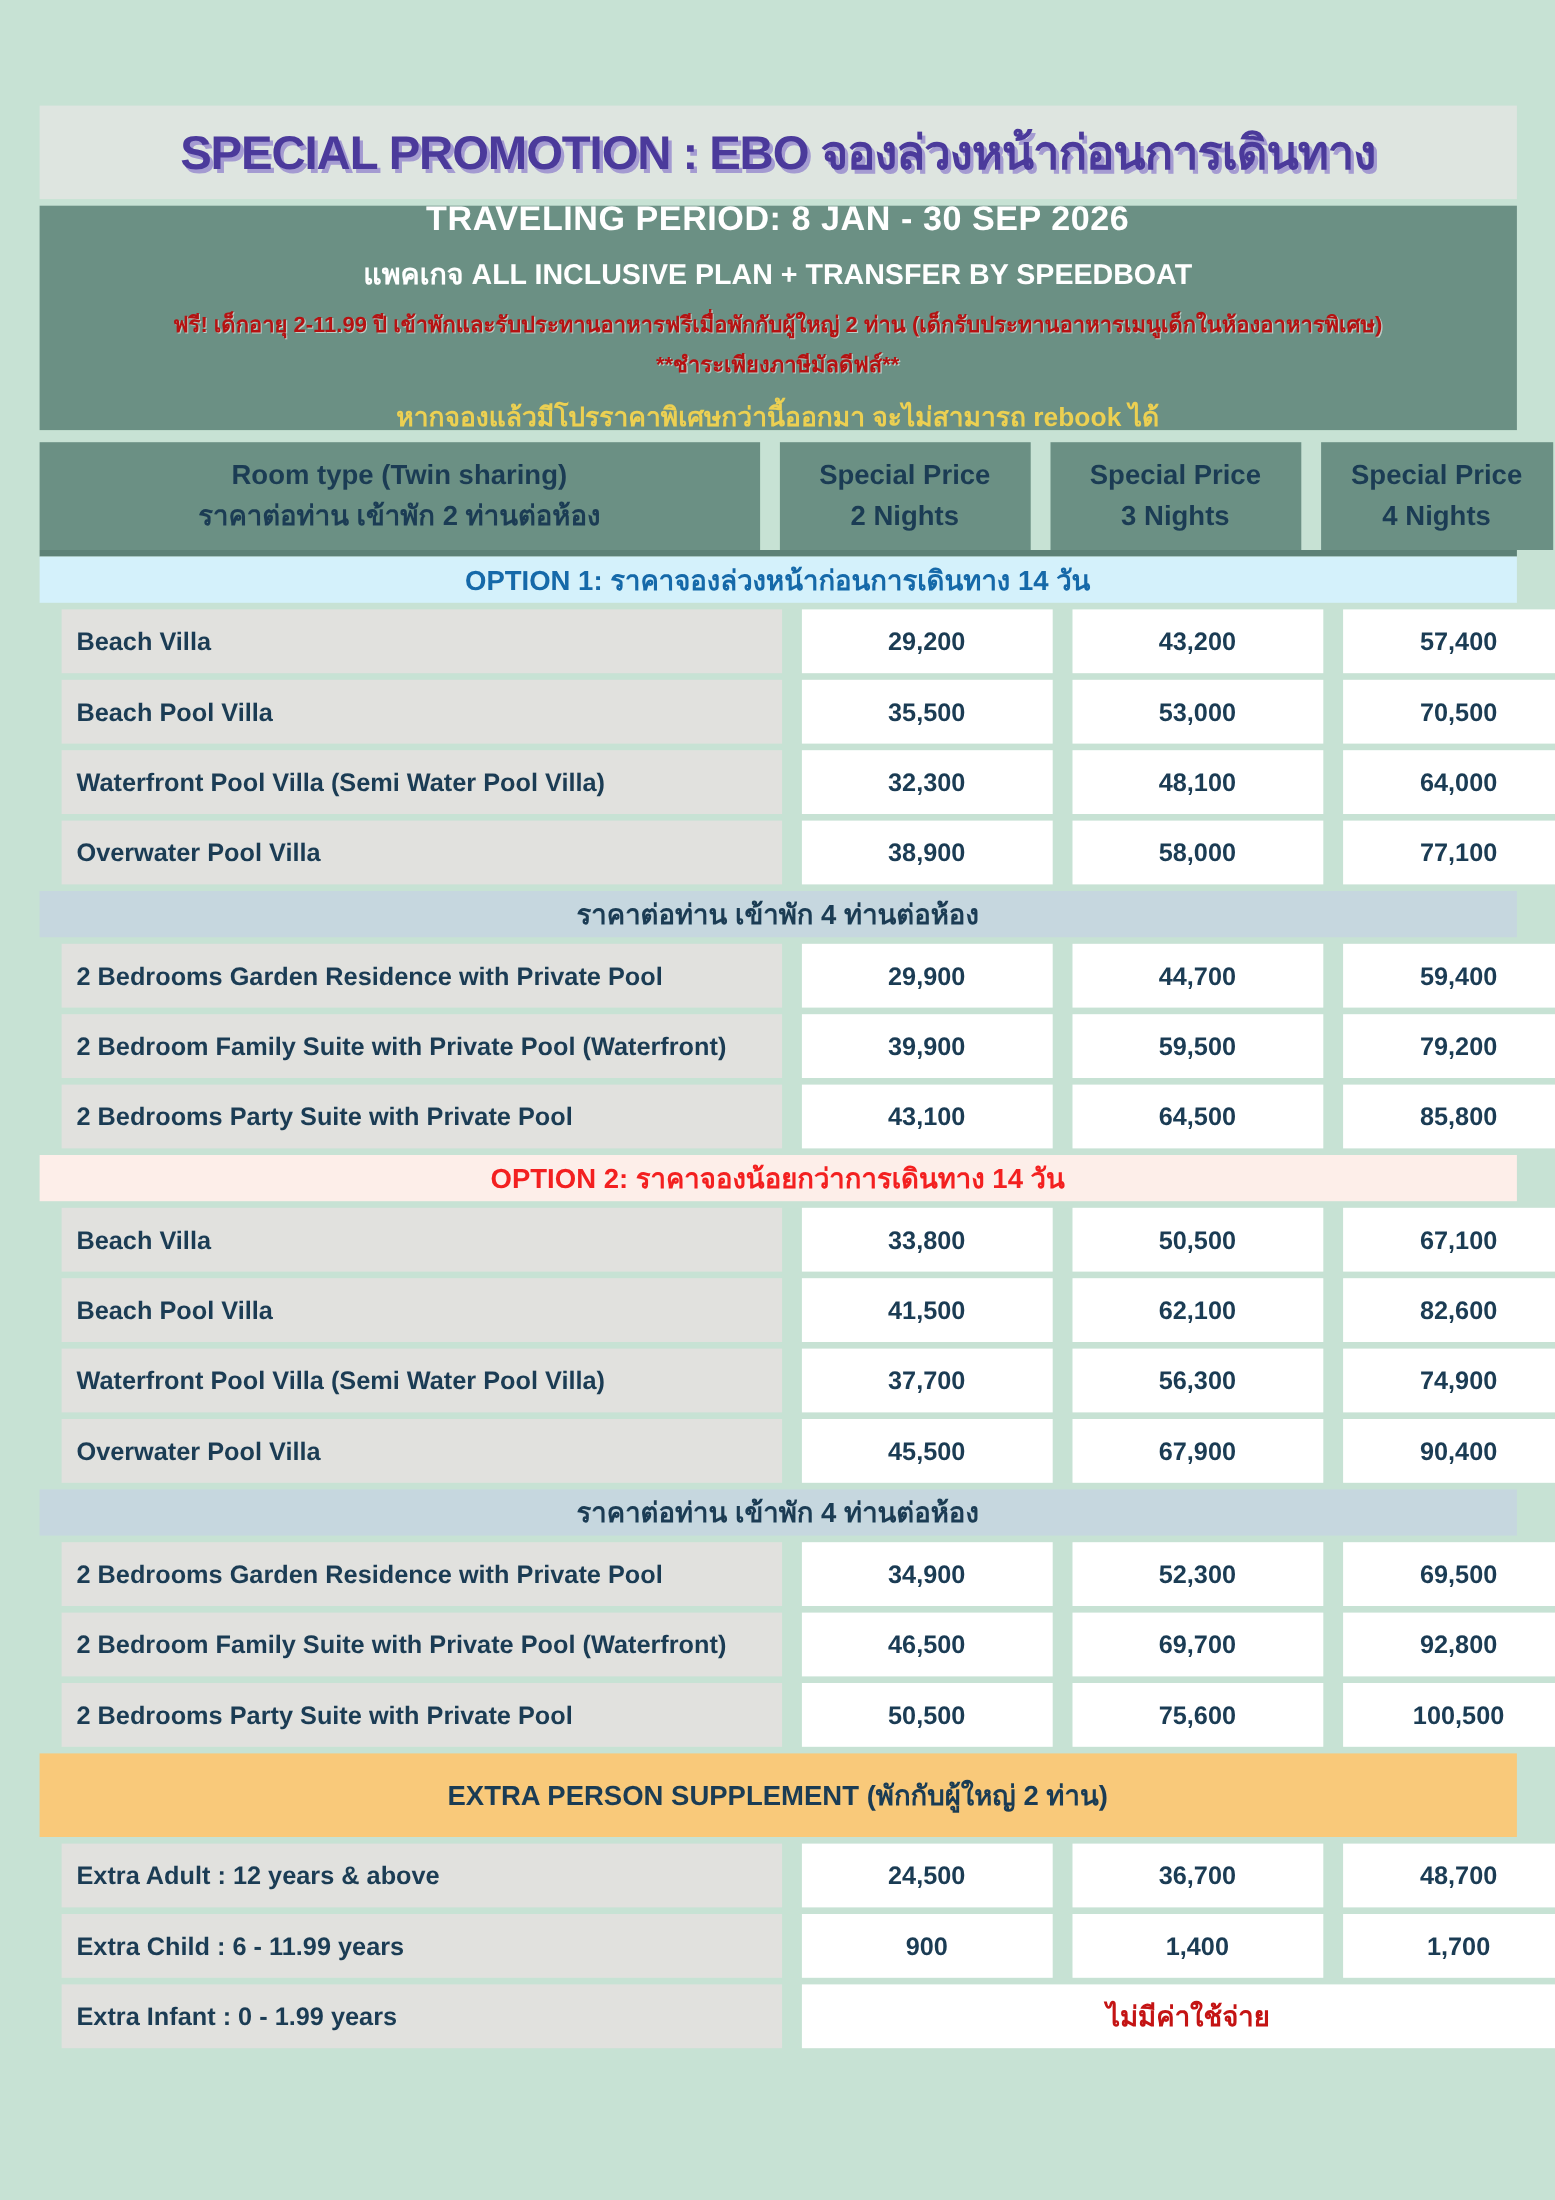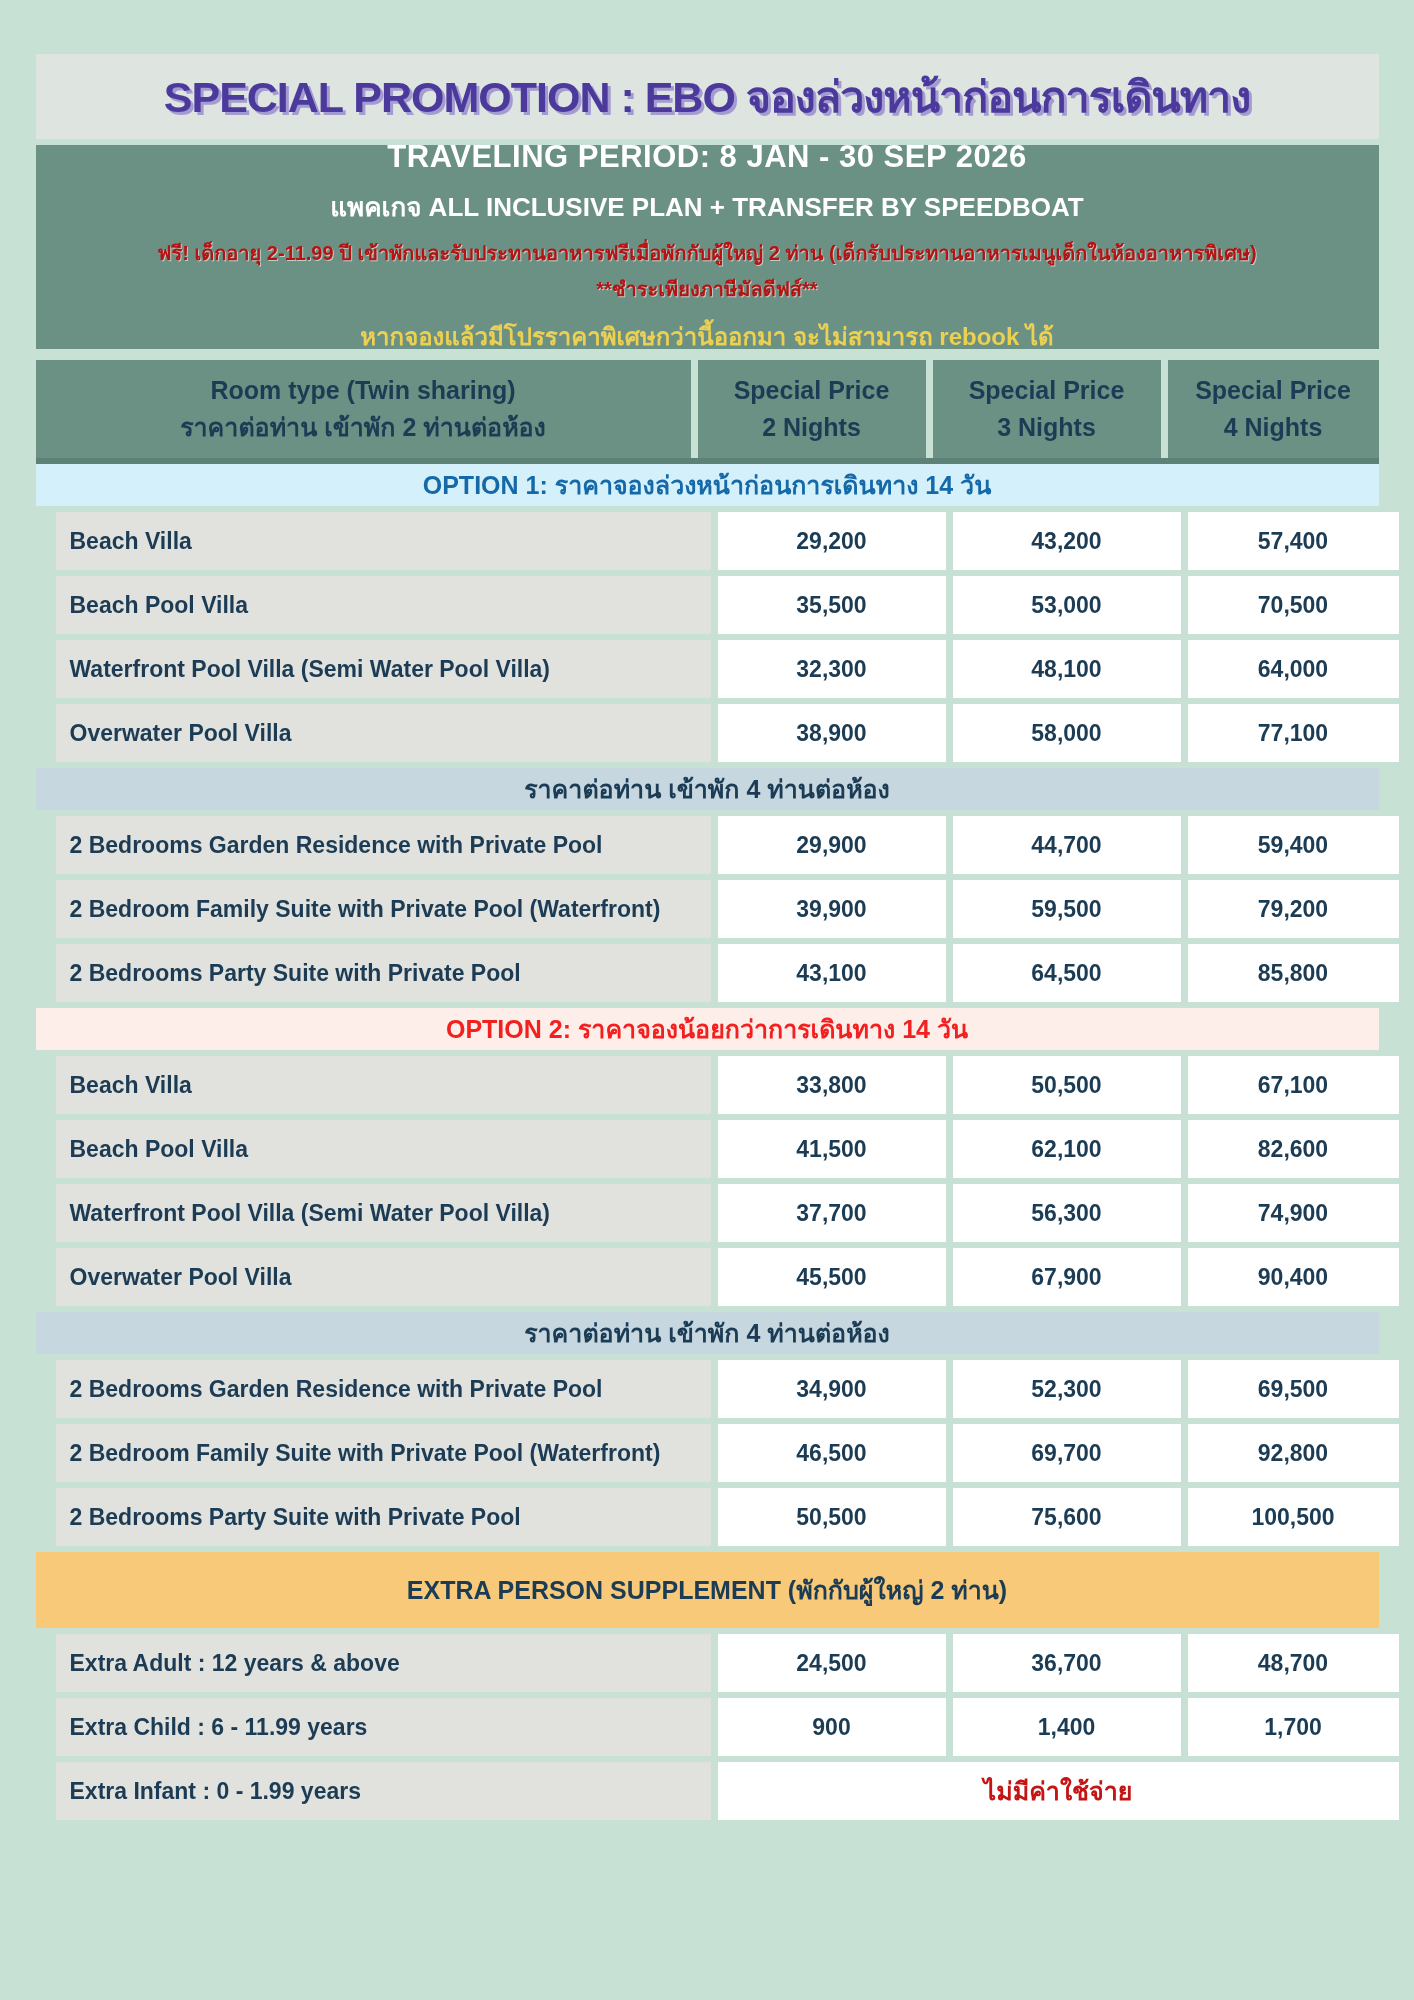--- a/index.html
+++ b/index.html
@@ -7,21 +7,21 @@
     width: 1414px;
     height: 2000px;
     background: #c7e2d4;
     font-family: "Liberation Sans", "DejaVu Sans", sans-serif;
     overflow: hidden;
   }
   .content { width: 1343px; margin: 0 auto; }
 
   
   .title-bar {
-    margin-top: 54px;
+    margin-top: 96px;
     height: 85px;
     background: #dee5e0;
     display: flex; align-items: center; justify-content: center;
   }
   .title-bar .title-text {
     font-size: 43px;
     font-weight: bold;
     color: #4b3a9b;
     letter-spacing: -1px;
     text-shadow: 3px 3px 0 #a49bd1;
@@ -40,21 +40,21 @@
   .promo-line { font-weight: bold; white-space: nowrap; }
   .promo-period  { font-size: 31px; color: #ffffff; margin-bottom: 11px; letter-spacing: 0.5px; }
   .promo-package { font-size: 26px; color: #ffffff; margin-bottom: 10px; }
   .promo-red     { font-size: 20px; color: #b51212; text-shadow: 1px 1px 0 rgba(255,255,255,0.55); margin-bottom: 4px; }
   .promo-yellow  { font-size: 24px; color: #ecd052; margin-top: 8px; font-weight: bold; }
 
   
   .grid {
     display: grid;
     grid-template-columns: 655px 228px 228px 211px;
-    column-gap: 7px;
+    column-gap: 18px;
   }
   .cell { display: flex; align-items: center; }
 
   
   .header-row { margin-top: 11px; height: 98px; border-bottom: 6px solid #5d8177; }
   .head-cell {
     background: #6b9084;
     color: #1b3c54;
     font-weight: bold;
     flex-direction: column;

